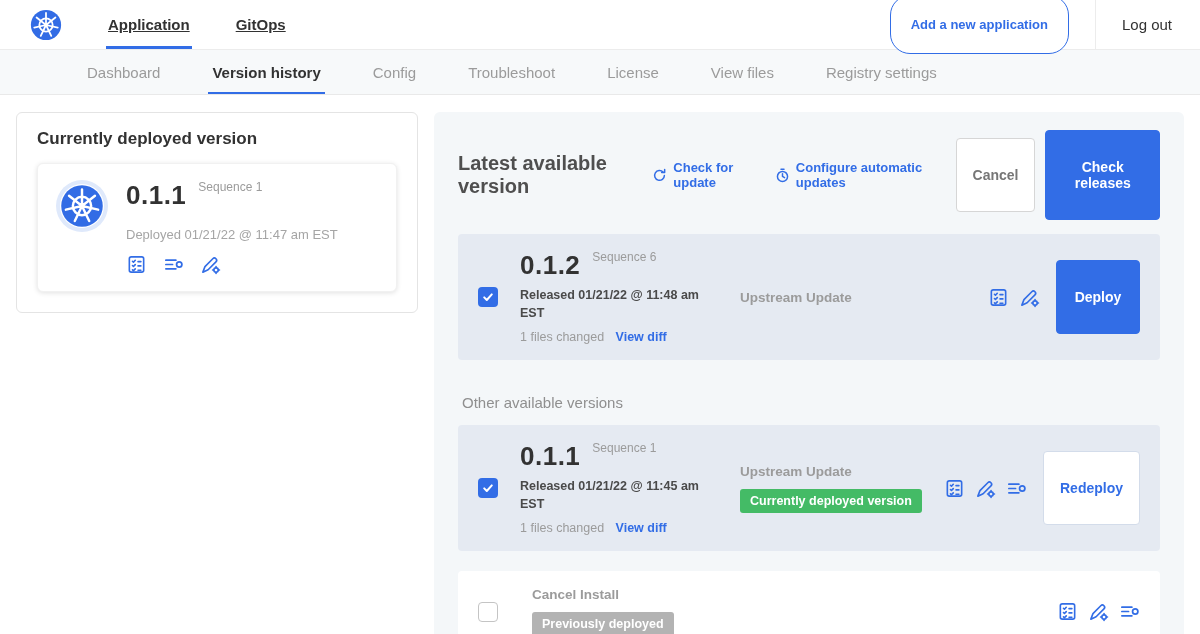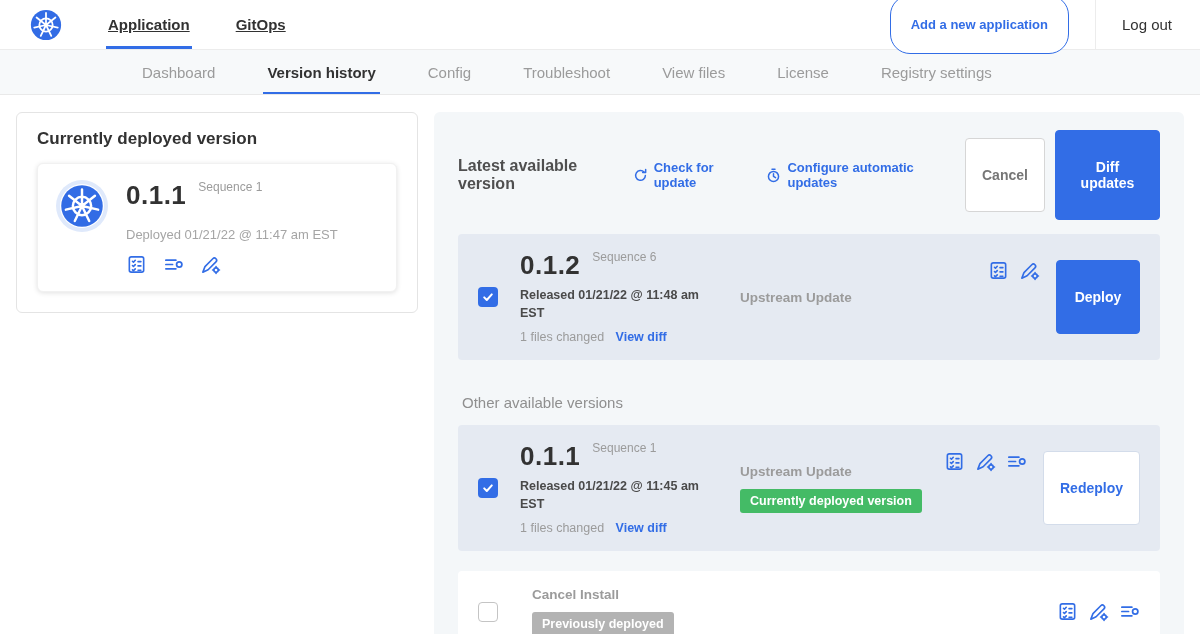--- a/index.html
+++ b/index.html
@@ -24,21 +24,21 @@
   .logo svg{width:32px;height:32px;display:block;}
   .topnav-tabs{display:flex;height:100%;}
   .topnav-tab{display:flex;align-items:center;padding:0 2px;margin-right:42px;font-size:15px;font-weight:600;color:#323232;position:relative;text-decoration:underline;}
   .topnav-tab.active{font-weight:700;}
   .topnav-tab.active::after{content:"";position:absolute;left:0;right:0;bottom:0;height:3px;background:var(--accent);}
   .topnav-right{margin-left:auto;display:flex;align-items:center;align-self:stretch;}
   .btn-pill{background:#fff;border:1px solid var(--accent);color:var(--accent);font-weight:700;font-size:13px;padding:21px 20px;border-radius:20px;}
   .logout{display:flex;align-items:center;align-self:stretch;margin-left:26px;padding-left:26px;border-left:1px solid #ececec;font-size:15px;color:#323232;}
 
   
-  .subnav{display:flex;height:45px;background:#f7f9fa;border-bottom:1px solid #e9e9e9;padding-left:116px;}
+  .subnav{display:flex;height:45px;background:#f7f9fa;border-bottom:1px solid #e9e9e9;padding-left:61px;}
   .subnav-tab{display:flex;align-items:center;padding:0 26px;font-size:15px;color:#9b9b9b;position:relative;}
   .subnav-tab.active{color:#323232;font-weight:700;}
   .subnav-tab.active::after{content:"";position:absolute;left:22px;right:22px;bottom:0;height:2px;background:var(--accent);}
 
   
   .content{display:flex;gap:16px;padding:17px 16px;align-items:flex-start;}
 
   
   .deployed-card{width:402px;border:1px solid #e4e4e4;border-radius:6px;padding:16px 20px 20px;background:#fff;}
   .card-title{margin:0 0 14px;font-size:17px;font-weight:700;}
@@ -49,21 +49,21 @@
   .v-num{font-size:26px;font-weight:800;letter-spacing:.5px;}
   .v-seq{font-size:12px;color:#9b9b9b;margin-left:12px;}
   .deployed-at{margin-top:16px;font-size:13px;color:#a5a5a5;}
   .icon-row{margin-top:12px;display:flex;gap:16px;}
   .icon{width:21px;height:21px;color:var(--accent);cursor:pointer;flex:none;}
   .icon.sm{width:15px;height:15px;}
 
   
   .panel{flex:1;background:var(--panel-bg);border-radius:6px;padding:18px 24px 24px;min-height:504px;}
   .panel-header{display:flex;align-items:center;margin-bottom:14px;}
-  .panel-title{margin:0 16px 0 0;font-size:16px;font-weight:700;color:#4f4f4f;}
+  .panel-title{margin:0 16px 0 0;font-size:20px;font-weight:700;color:#4f4f4f;}
   .panel-link{display:flex;align-items:center;gap:6px;color:var(--accent);font-size:13px;font-weight:600;margin-right:22px;}
   .spacer{flex:1;}
   .btn{font-size:14px;font-weight:700;padding:28px 16px;border-radius:4px;border:1px solid transparent;}
   .btn.primary{background:var(--accent);color:#fff;border-color:var(--accent);}
   .btn.secondary{background:#fff;color:#767676;border-color:#d6d6d6;margin-right:10px;}
   .btn.outline{background:#fff;color:var(--accent);border-color:#d3dcea;}
 
   .version-row{display:flex;align-items:center;padding:16px 20px;border-radius:4px;}
   .version-row.selected{background:var(--row-selected-bg);}
   .version-row.plain{background:#fff;}
@@ -74,21 +74,21 @@
   .check{width:12px;height:12px;}
   .v-info{width:208px;flex:none;}
   .v-released{margin-top:6px;font-size:12.5px;font-weight:700;color:#4a4a4a;max-width:185px;line-height:1.4;}
   .v-files{margin-top:8px;font-size:12.5px;color:#9b9b9b;}
   .view-diff{color:var(--accent);font-weight:700;margin-left:8px;}
   .v-source{flex:1;padding-left:12px;}
   .source-label{font-size:13.5px;font-weight:700;color:#9b9b9b;}
   .badge{display:inline-block;margin-top:10px;font-size:12.5px;font-weight:700;color:#fff;padding:5px 10px;border-radius:3px;}
   .badge.green{background:var(--badge-green);}
   .badge.gray{background:var(--badge-gray);}
-  .v-actions{display:flex;gap:10px;}
+  .v-actions{display:flex;align-items:center;gap:10px;}
   .v-actions .btn{margin-left:6px;min-width:84px;}
   .other-label{margin:34px 4px 14px;font-size:15px;color:#8f8f8f;}
 </style>
 </head>
 <body>
 
 <svg style="position:absolute;width:0;height:0" aria-hidden="true">
   <symbol id="i-helm" viewBox="0 0 36 36">
     <circle cx="18" cy="18" r="17" fill="#326ce5"></circle>
     <g stroke="#fff" stroke-width="2" fill="none" stroke-linecap="round">
@@ -147,22 +147,22 @@
     <button class="btn-pill">Add a new application</button>
     <a class="logout">Log out</a>
   </div>
 </header>
 
 <nav class="subnav">
   <a class="subnav-tab">Dashboard</a>
   <a class="subnav-tab active">Version history</a>
   <a class="subnav-tab">Config</a>
   <a class="subnav-tab">Troubleshoot</a>
+  <a class="subnav-tab">License</a>
   <a class="subnav-tab">View files</a>
-  <a class="subnav-tab">License</a>
   <a class="subnav-tab">Registry settings</a>
 </nav>
 
 <main class="content">
 
   <section class="deployed-card">
     <h2 class="card-title">Currently deployed version</h2>
     <div class="inner-card">
       <div class="k8s-avatar">
         <svg>
@@ -200,21 +200,21 @@
         <span>Check for update</span>
       </a>
       <a class="panel-link">
         <svg class="icon sm">
             <use href="#i-clock"></use>
           </svg>
         <span>Configure automatic updates</span>
       </a>
       <div class="spacer"></div>
       <button class="btn secondary">Cancel</button>
-      <button class="btn primary">Diff updates</button>
+      <button class="btn primary">Check releases</button>
     </div>
 
     <div class="version-row selected">
       <span class="checkbox checked">
         <svg class="check">
             <use href="#i-check"></use>
           </svg>
       </span>
       <div class="v-info">
         <div class="v-top">

